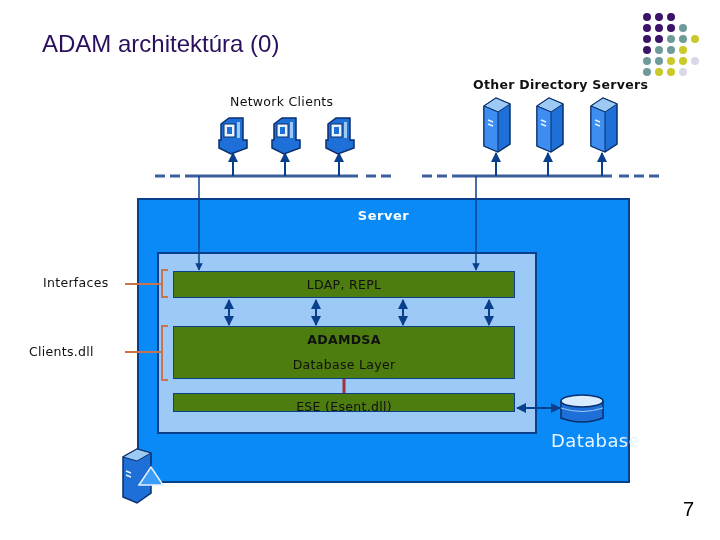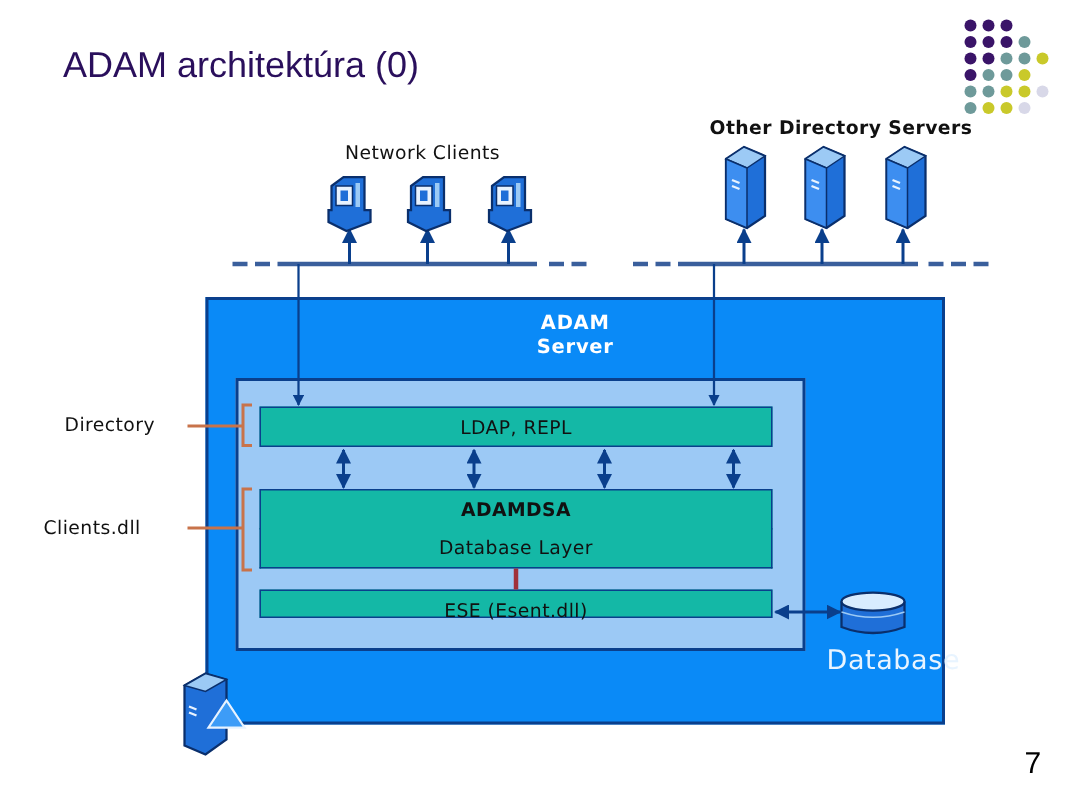--- a/index.html
+++ b/index.html
@@ -4,21 +4,21 @@
 <style>
   html, body { margin:0; padding:0; }
   body { width:720px; height:540px; background:#ffffff; position:relative; overflow:hidden; font-family:"DejaVu Sans", sans-serif; }
   .title { position:absolute; left:42px; top:30px; font-family:"Liberation Sans", sans-serif; font-size:24px; color:#2a0f5c; }
   .page-num { position:absolute; left:683px; top:498px; font-family:"Liberation Sans", sans-serif; font-size:20px; color:#000; }
   .dots { position:absolute; left:641px; top:12px; width:70px; height:70px; }
   .lbl { position:absolute; font-size:12.5px; color:#111; white-space:nowrap; letter-spacing:0.3px; }
   .outer { position:absolute; left:137px; top:198px; width:493px; height:285px; background:#0a8af7; border:2px solid #0a3f8c; box-sizing:border-box; }
   .srv-title { position:absolute; left:0; width:100%; top:208px; text-align:center; color:#fff; font-size:13px; font-weight:bold; line-height:16px; letter-spacing:0.5px; }
   .inner { position:absolute; left:157px; top:252px; width:380px; height:182px; background:#9cc9f5; border:2px solid #0a3f8c; box-sizing:border-box; }
-  .box { position:absolute; background:#14b8a6; border:1.5px solid #0a3f8c; box-sizing:border-box; text-align:center; font-size:12.5px; color:#111; letter-spacing:0.3px; }
+  .box { position:absolute; background:#4d7c0f; border:1.5px solid #0a3f8c; box-sizing:border-box; text-align:center; font-size:12.5px; color:#111; letter-spacing:0.3px; }
   .db-label { position:absolute; left:551px; top:430px; color:#e8f4ff; font-size:18px; letter-spacing:0.4px; }
   svg.overlay { position:absolute; left:0; top:0; width:720px; height:540px; pointer-events:none; }
 </style>
 </head>
 <body>
 
 <div class="title">ADAM architektúra (0)</div>
 
 <svg class="dots" viewBox="0 0 70 70">
   <g>
@@ -48,31 +48,30 @@
       <circle cx="30" cy="60" r="4" fill="#c9c92a"></circle>
       <circle cx="42" cy="60" r="4" fill="#d8d8e8"></circle>
   </g>
 </svg>
 
 <div class="lbl" style="left:230px; top:94px;">Network Clients</div>
 <div class="lbl" style="left:473px; top:77px;font-weight:bold;">Other Directory Servers</div>
 
 <div class="outer"></div>
 <div class="srv-title" style="left:137px; width:493px;">
-  <div>ADAM</div>
   <div>Server</div>
 </div>
 <div class="inner"></div>
 
 <div class="box" style="left:173px; top:271px; width:342px; height:27px; line-height:25px;">LDAP, REPL</div>
 <div class="box" style="left:173px; top:326px; width:342px; height:27px; line-height:25px; border-bottom:1px solid #0a3f8c;font-weight:bold;">ADAMDSA</div>
 <div class="box" style="left:173px; top:352px; width:342px; height:27px; line-height:25px; border-top:none;">Database Layer</div>
 <div class="box" style="left:173px; top:393px; width:342px; height:19px; line-height:26px;">ESE (Esent.dll)</div>
 
-<div class="lbl" style="left:43px; top:275px;">Directory</div>
+<div class="lbl" style="left:43px; top:275px;">Interfaces</div>
 <div class="lbl" style="left:29px; top:344px;">Clients.dll</div>
 
 <div class="db-label">Database</div>
 
 <svg class="overlay" viewBox="0 0 720 540">
   <defs>
     <marker id="ah" viewBox="0 0 10 10" refX="9" refY="5" markerWidth="5" markerHeight="5" orient="auto-start-reverse">
       <path d="M0,0 L10,5 L0,10 z" fill="#0a3f8c"></path>
     </marker>
   </defs>

